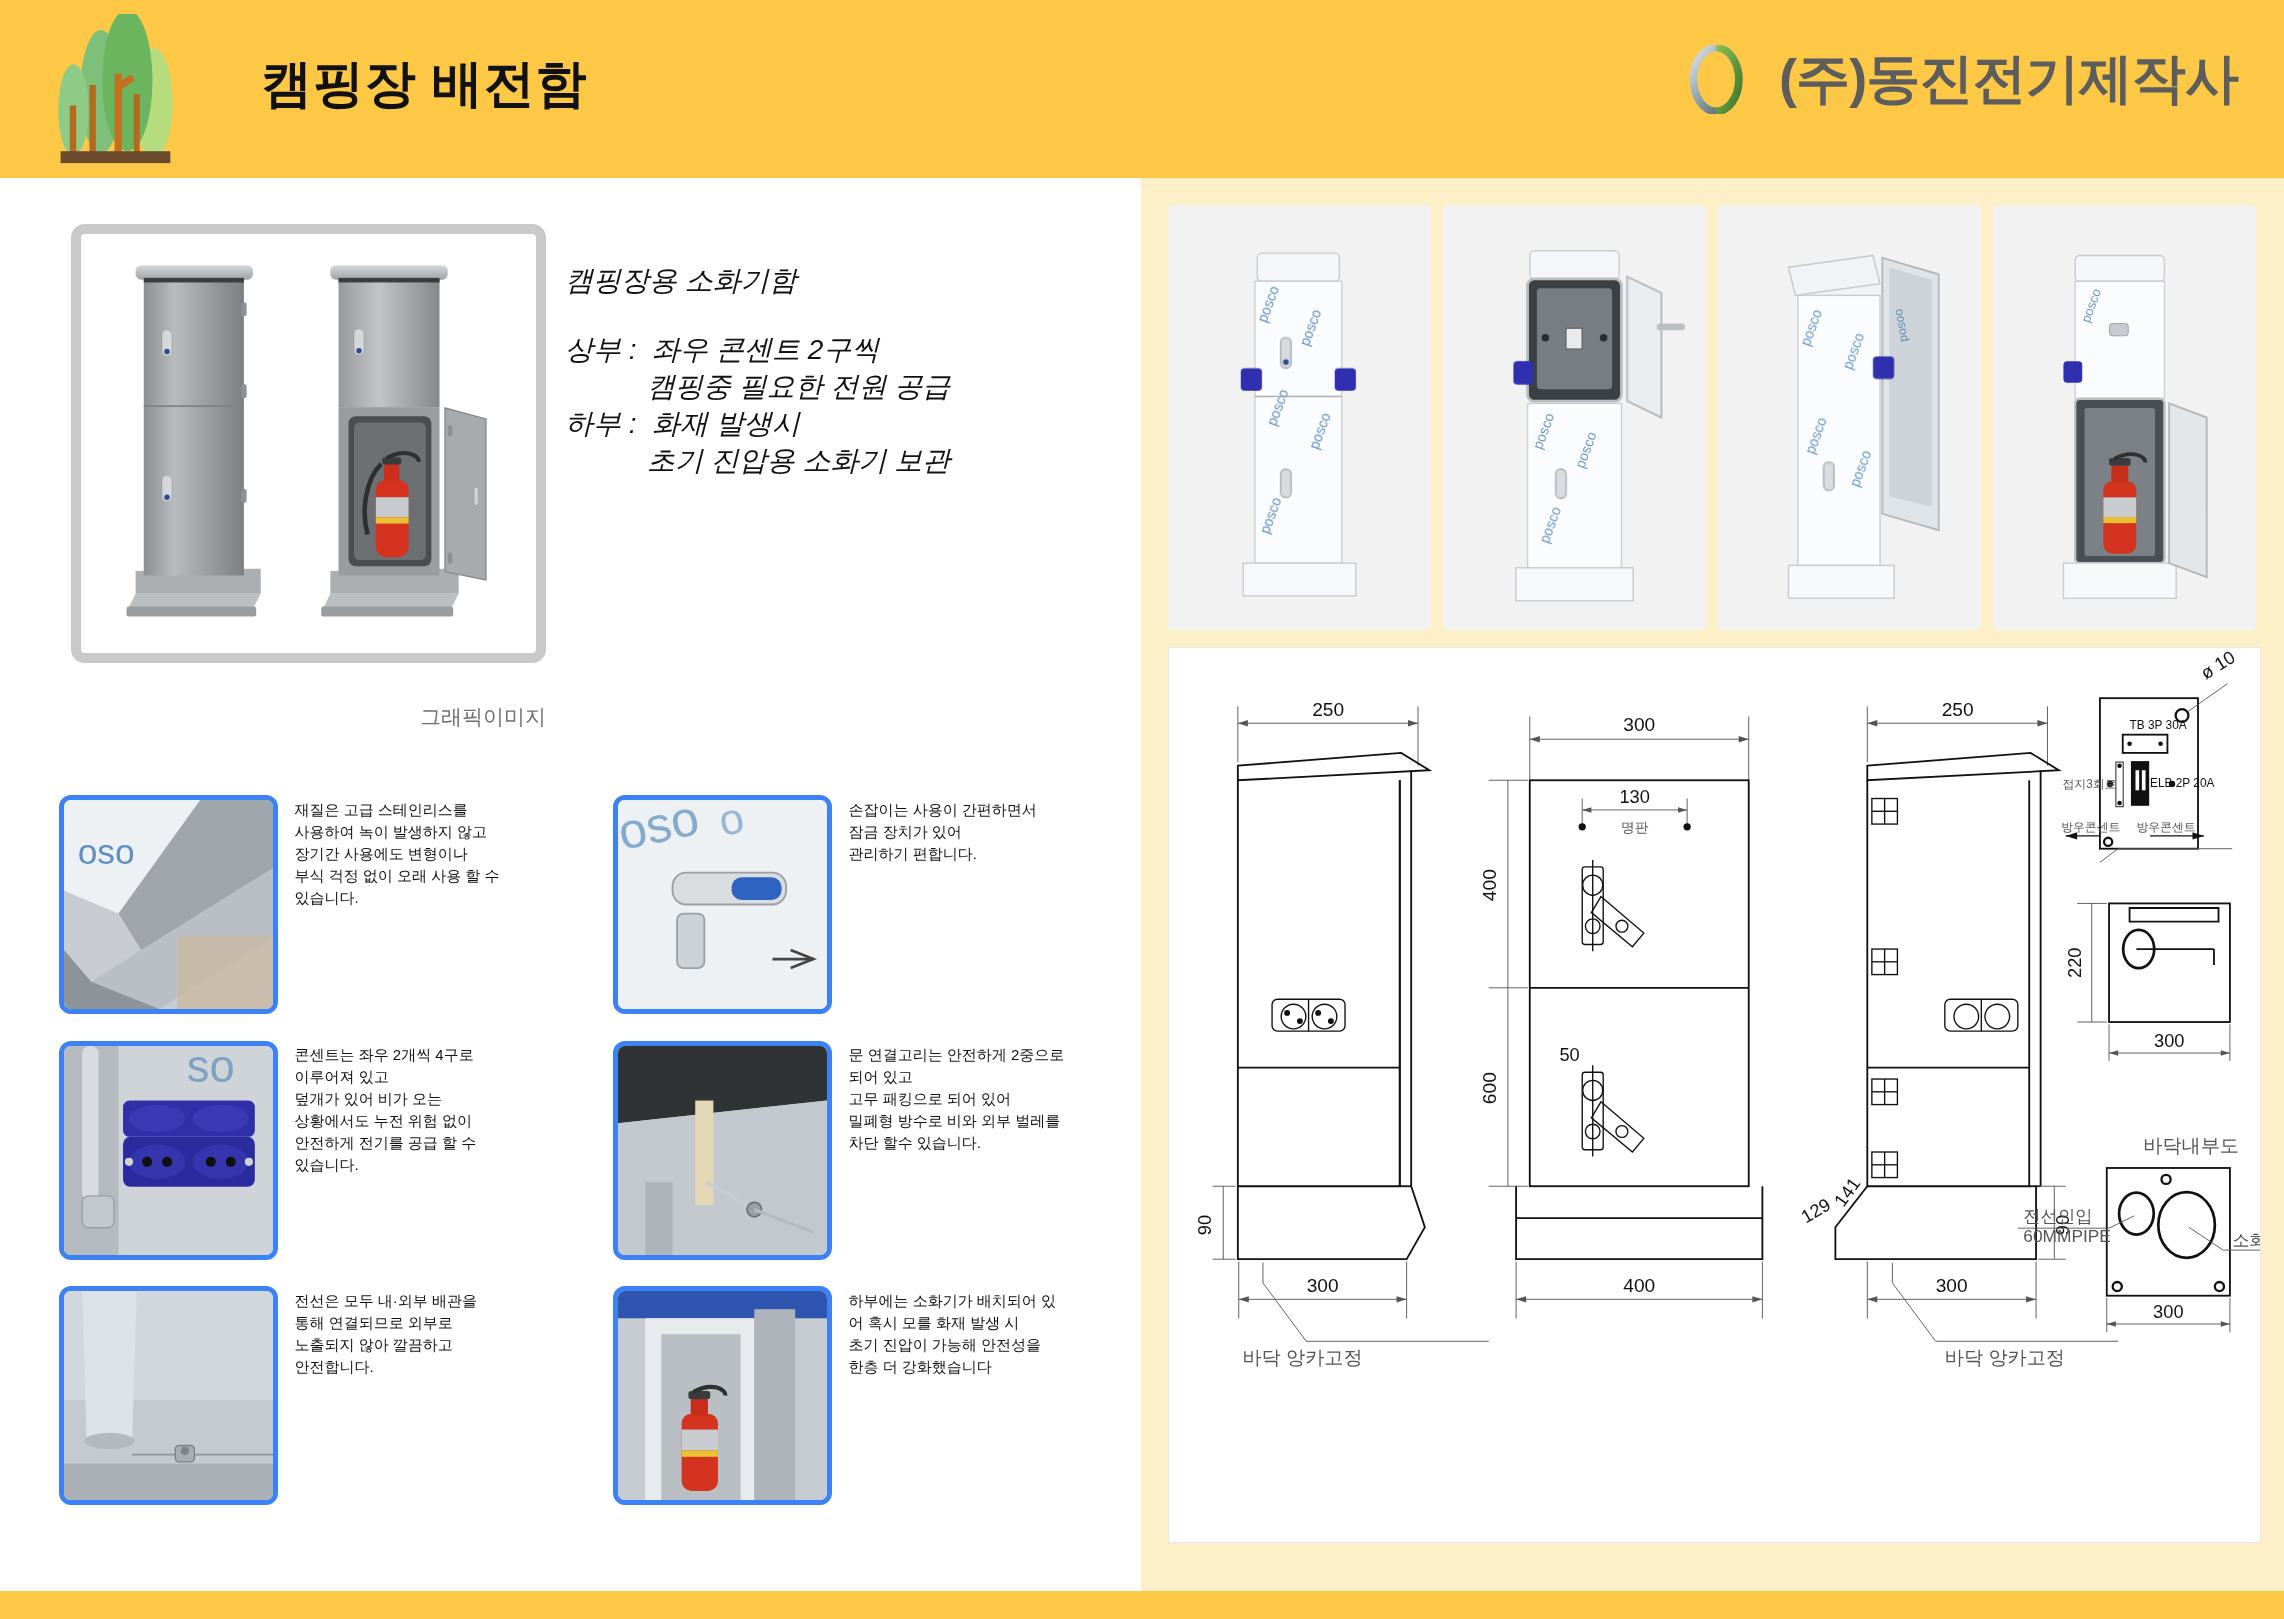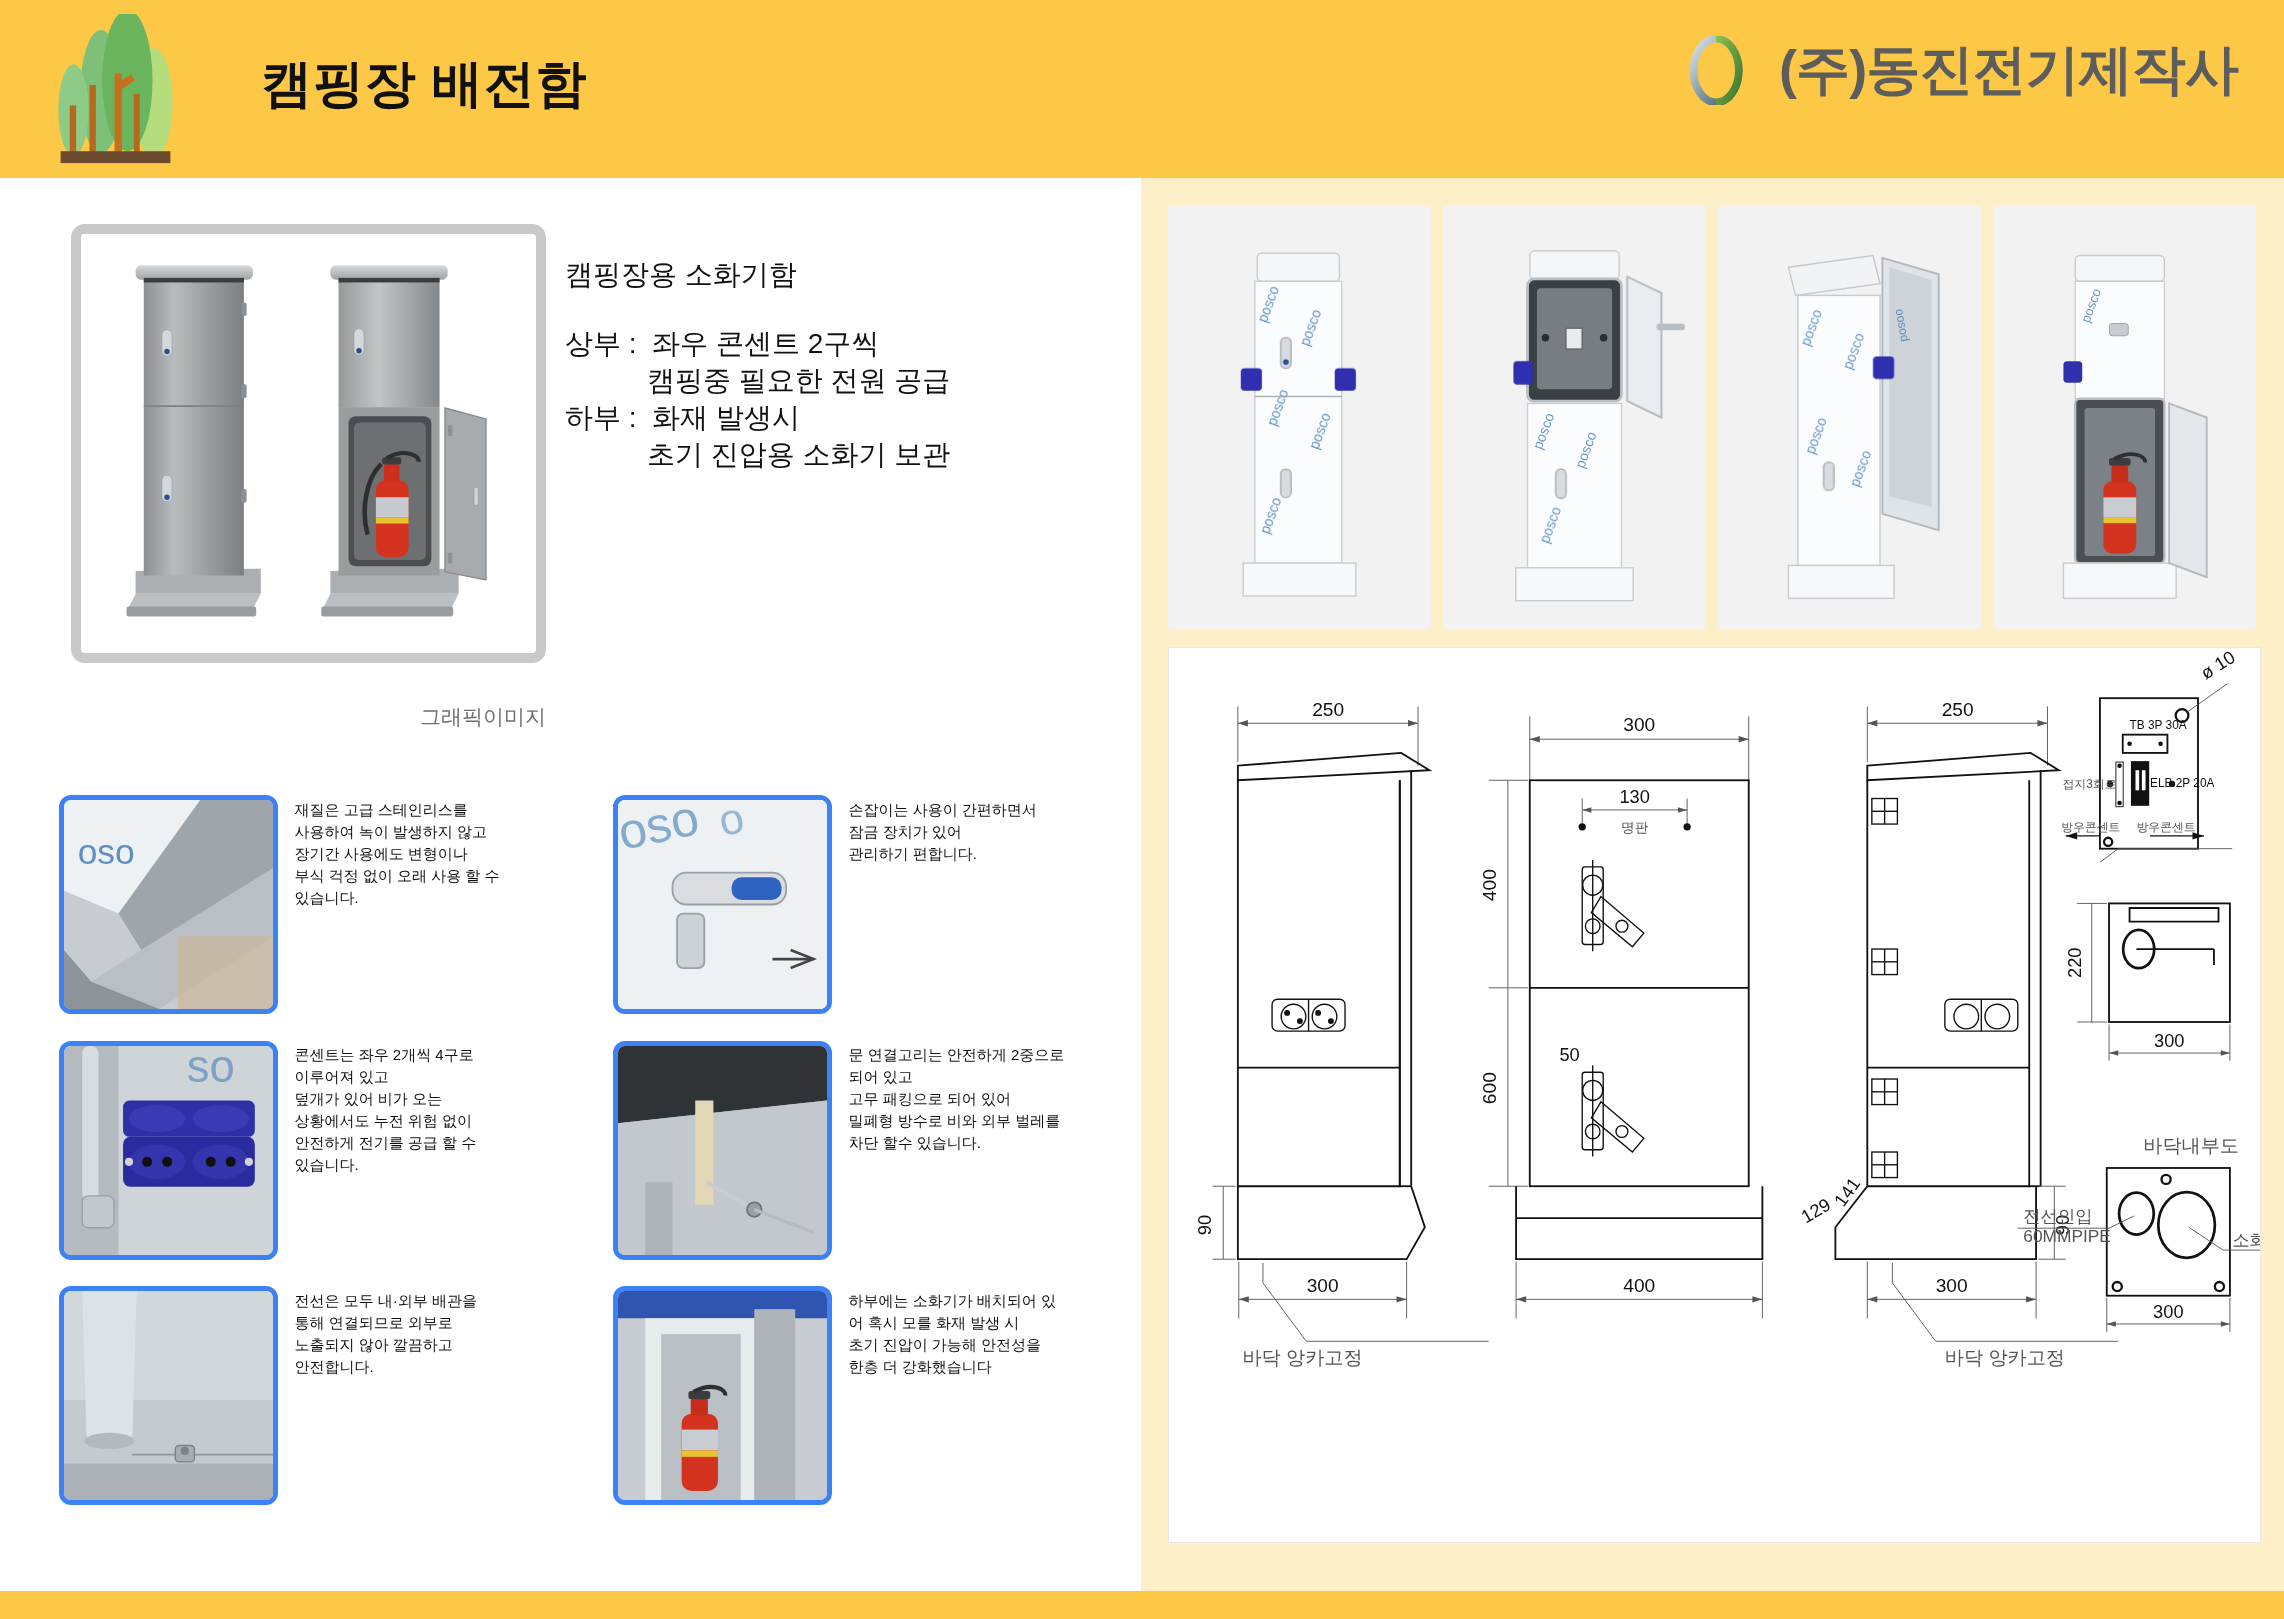--- a/index.html
+++ b/index.html
@@ -16,21 +16,21 @@
     position:absolute; left:0; top:0; width:2284px; height:178px;
     background:#fcc846;
   }
   .header-logo-trees { position:absolute; left:46px; top:13.7px; width:160px; height:151px; }
   .header-title {
     position:absolute; left:261px; top:50px;
     font-size:51px; font-weight:bold; color:#111; letter-spacing:0.9px;
     white-space:nowrap;
   }
   .brand-wrap {
-    position:absolute; right:46px; top:34px;
+    position:absolute; right:46px; top:43px;
     display:flex; align-items:center; gap:32px;justify-content:center;
   }
   .brand-mark { width:59px; height:69px; position:relative; }
   .brand-name {
     font-size:54px; font-weight:bold; color:#5d5d5d; letter-spacing:-0.9px;
     white-space:nowrap;
   }
 
   
   .left-col { position:absolute; left:0; top:178px; width:1141px; height:1413px; background:#fff; }
@@ -38,21 +38,21 @@
   .hero-frame {
     position:absolute; left:71px; top:46px; width:475px; height:439px;
     border:10px solid #c9c9c9; border-radius:13.7px; background:#fff;
   }
   .hero-inner { position:relative; width:100%; height:100%; overflow:hidden; border-radius:5.5px;}
   .hero-caption {
     position:absolute; left:71px; top:498px; width:475px;
     text-align:right; font-size:21px; color:#6f6f6f;margin-top:27px;
   }
 
-  .spec-block { position:absolute; left:565px; top:79px; width:549px; }
+  .spec-block { position:absolute; left:565px; top:85px; width:549px;font-style:italic; }
   .spec-line { font-size:28px; color:#111; line-height:1.32; white-space:pre; }
   .spec-gap { height:32px; }
   .spec-indent { padding-left:82px; }
 
   
   .features { position:absolute; left:59px; top:617px; width:1065px; }
   .feat-row { display:flex; gap:43px; margin-bottom:26.5px; }
   .feat-cell { display:flex; gap:16.5px; width:512px; }
   .feat-photo {
     width:219px; height:219px; border:5px solid #3b82f6; border-radius:12px;

